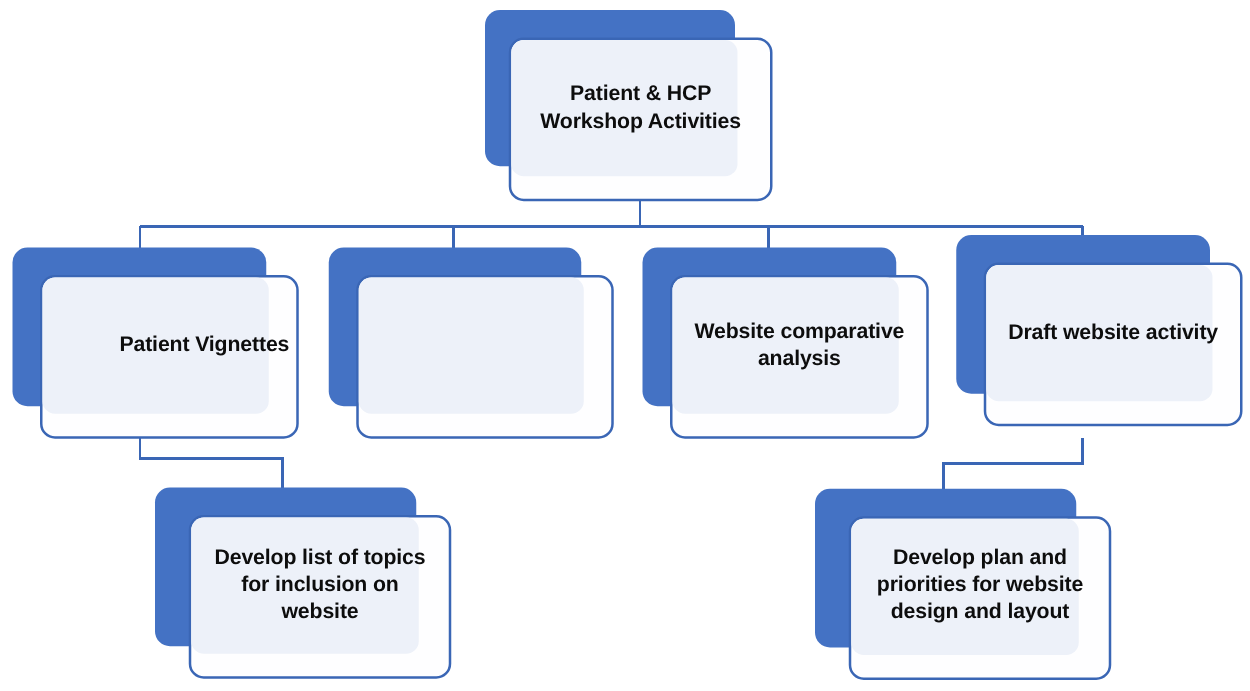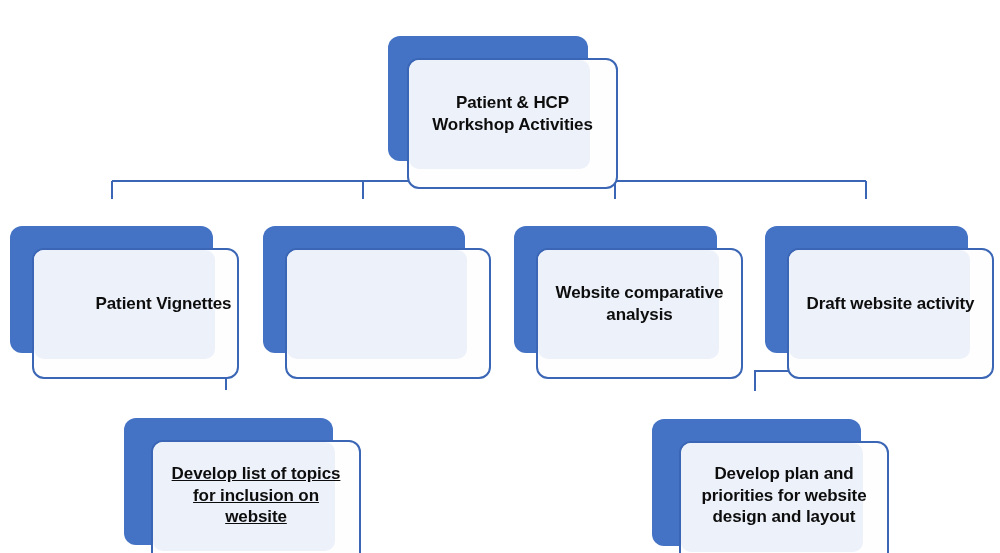--- a/index.html
+++ b/index.html
@@ -28,21 +28,20 @@
     top: 0;
     width: 1000px;
     height: 553px;
     z-index: 1;
   }
 
   
   .node {
     position: absolute;
     z-index: 2;
-    margin-top: 28px;
   }
   
   .node .slab {
     position: absolute;
     left: 0;
     top: 0;
     border-radius: 12px;
     background: #4472C4;
   }
   
@@ -120,32 +119,32 @@
   </div>
 
   <div class="node" style="left:514px; top:198px; width:229px; height:178px;">
     <div class="slab" style="width:203px; height:127px;"></div>
     <div class="card" style="left:22px; top:22px; width:207px; height:131px;"></div>
     <div class="panel" style="left:24px; top:24px; width:181px; height:109px;"></div>
     <div class="label" style="left:22px; top:22px; width:207px; height:111px;">Website comparative
 analysis</div>
   </div>
 
-  <div class="node" style="left:765px; top:198px; width:229px; height:109px;">
+  <div class="node" style="left:765px; top:188px; width:229px; height:109px;">
     <div class="slab" style="width:203px; height:127px;"></div>
     <div class="card" style="left:22px; top:22px; width:207px; height:131px;"></div>
     <div class="panel" style="left:24px; top:24px; width:181px; height:109px;"></div>
     <div class="label" style="left:22px; top:22px; width:207px; height:111px;">Draft website activity</div>
   </div>
 
   <div class="node" style="left:124px; top:390px; width:237px; height:153px;">
     <div class="slab" style="width:209px; height:127px;"></div>
     <div class="card" style="left:27px; top:22px; width:210px; height:131px;"></div>
     <div class="panel" style="left:29px; top:24px; width:182px; height:109px;"></div>
-    <div class="label" style="left:27px; top:22px; width:210px; height:111px;text-decoration:underline;">Develop list of topics
+    <div class="label" style="left:27px; top:22px; width:210px; height:111px;">Develop list of topics
 for inclusion on
 website</div>
   </div>
 
   <div class="node" style="left:652px; top:391px; width:237px; height:153px;">
     <div class="slab" style="width:209px; height:127px;"></div>
     <div class="card" style="left:27px; top:22px; width:210px; height:131px;"></div>
     <div class="panel" style="left:29px; top:24px; width:182px; height:109px;"></div>
     <div class="label" style="left:27px; top:22px; width:210px; height:109px;">Develop plan and
 priorities for website

